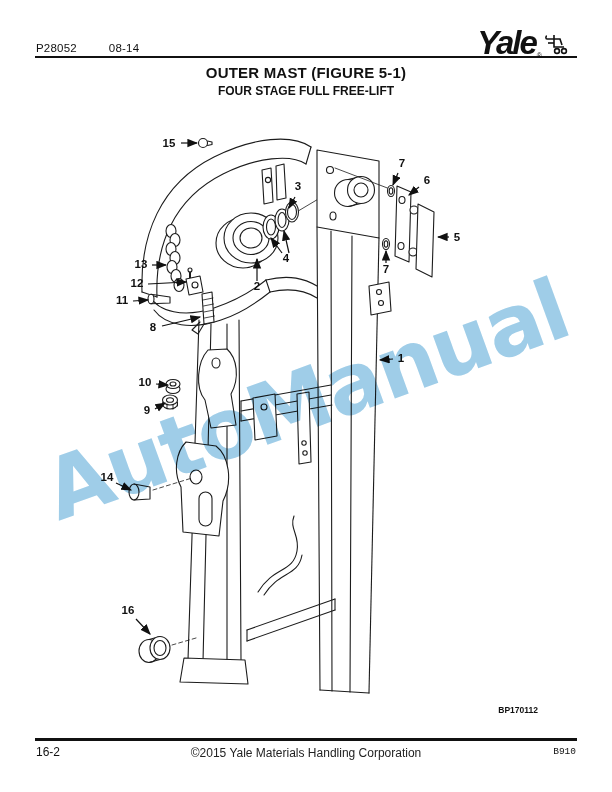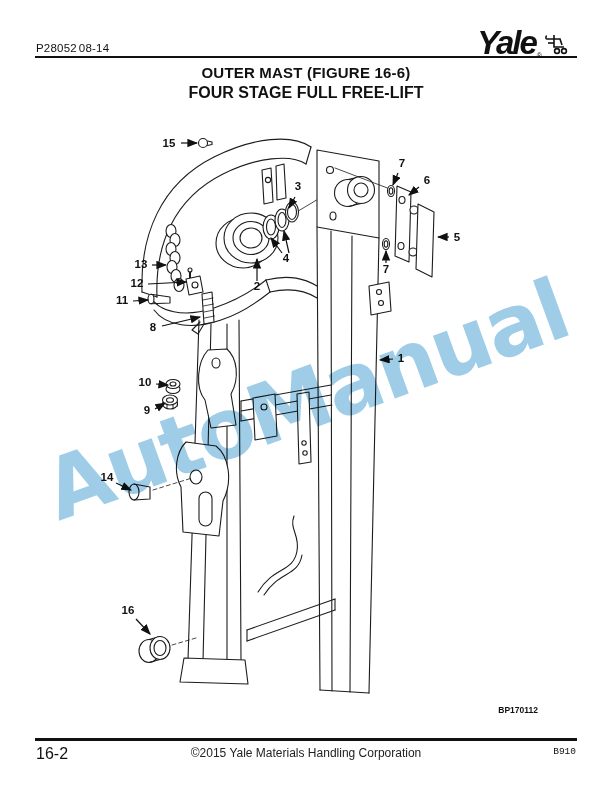--- a/index.html
+++ b/index.html
@@ -2,44 +2,44 @@
 <html><head>
 <meta charset="utf-8">
 <style>
   html,body{margin:0;padding:0;background:#e8e8e8;}
   .page{
     position:relative; width:612px; height:792px; margin:0 auto;
     background:#ffffff; overflow:hidden;
     font-family:"Liberation Sans", sans-serif; color:#111;
   }
   
-  .hdr-left{position:absolute; left:36px; top:42px; display:flex; gap:2px;
+  .hdr-left{position:absolute; left:36px; top:42px; display:flex; gap:32px;
     font-size:11.5px; letter-spacing:.2px;}
   .hdr-rule{position:absolute; left:35px; top:56px; width:542px; height:1.6px; background:#111;}
   .brand{position:absolute; right:42px; top:26px; display:flex; align-items:flex-end;}
   .brand-word{font-size:33px; font-weight:700; font-style:italic; letter-spacing:-2px;
     transform:scaleY(.98); line-height:1;}
   .brand-reg{font-size:7px; vertical-align:top; margin-left:1px;}
   .title-wrap{position:absolute; left:0; right:0; top:64px; text-align:center;}
   .title{font-size:15px; font-weight:700; letter-spacing:.2px;}
-  .subtitle{font-size:16px; font-weight:700; margin-top:3px;}
+  .subtitle{font-size:12px; font-weight:700; margin-top:3px;}
   
   .fig{position:absolute; left:0; top:0; width:612px; height:792px; z-index:1;}
   
   .watermark{
     position:absolute; left:20px; top:352px; width:572px; height:96px;
     text-align:center; line-height:96px;
     font-family:"DejaVu Sans", sans-serif; font-weight:700; font-size:84px;
     letter-spacing:-2px; color:#9fcde8;
     transform:rotate(-20deg); transform-origin:50% 50%;
     mix-blend-mode:multiply; z-index:5; pointer-events:none; white-space:nowrap;
   }
   
   .ftr-rule{position:absolute; left:35px; top:738px; width:542px; height:3.4px; background:#111;}
-  .ftr-page{position:absolute; left:36px; top:745px; font-size:16px;}
+  .ftr-page{position:absolute; left:36px; top:745px; font-size:12px;}
   .ftr-copy{position:absolute; left:0; right:0; top:746px; text-align:center; font-size:12px; color:#222;}
   .ftr-code{position:absolute; right:36px; top:746px; font-size:9.5px;font-family:Liberation Mono, monospace;}
   .forklift{margin-left:2px; margin-bottom:2px;}
 </style>
 </head>
 <body>
 
 <div class="page">
 
   <div class="hdr-left">
@@ -56,21 +56,21 @@
         <path d="M10,2 L10,14 L20,14"></path>
         <path d="M10,6 L16,6 L18,12"></path>
         <path d="M4,10 L10,10"></path>
         <circle cx="13" cy="18" r="2.4"></circle>
         <circle cx="20" cy="18" r="2.4"></circle>
       </g>
     </svg>
   </div>
 
   <div class="title-wrap">
-    <div class="title">OUTER MAST (FIGURE 16-6)</div>
+    <div class="title">OUTER MAST (FIGURE 5-1)</div>
     <div class="subtitle">FOUR STAGE FULL FREE-LIFT</div>
   </div>
 
   <svg class="fig" viewBox="0 0 612 792">
     <defs>
       <marker id="arw" markerWidth="9" markerHeight="8" refX="8" refY="3.5" orient="auto">
         <path d="M0,0 L9,3.5 L0,7 Z" fill="#111"></path>
       </marker>
     </defs>
 

